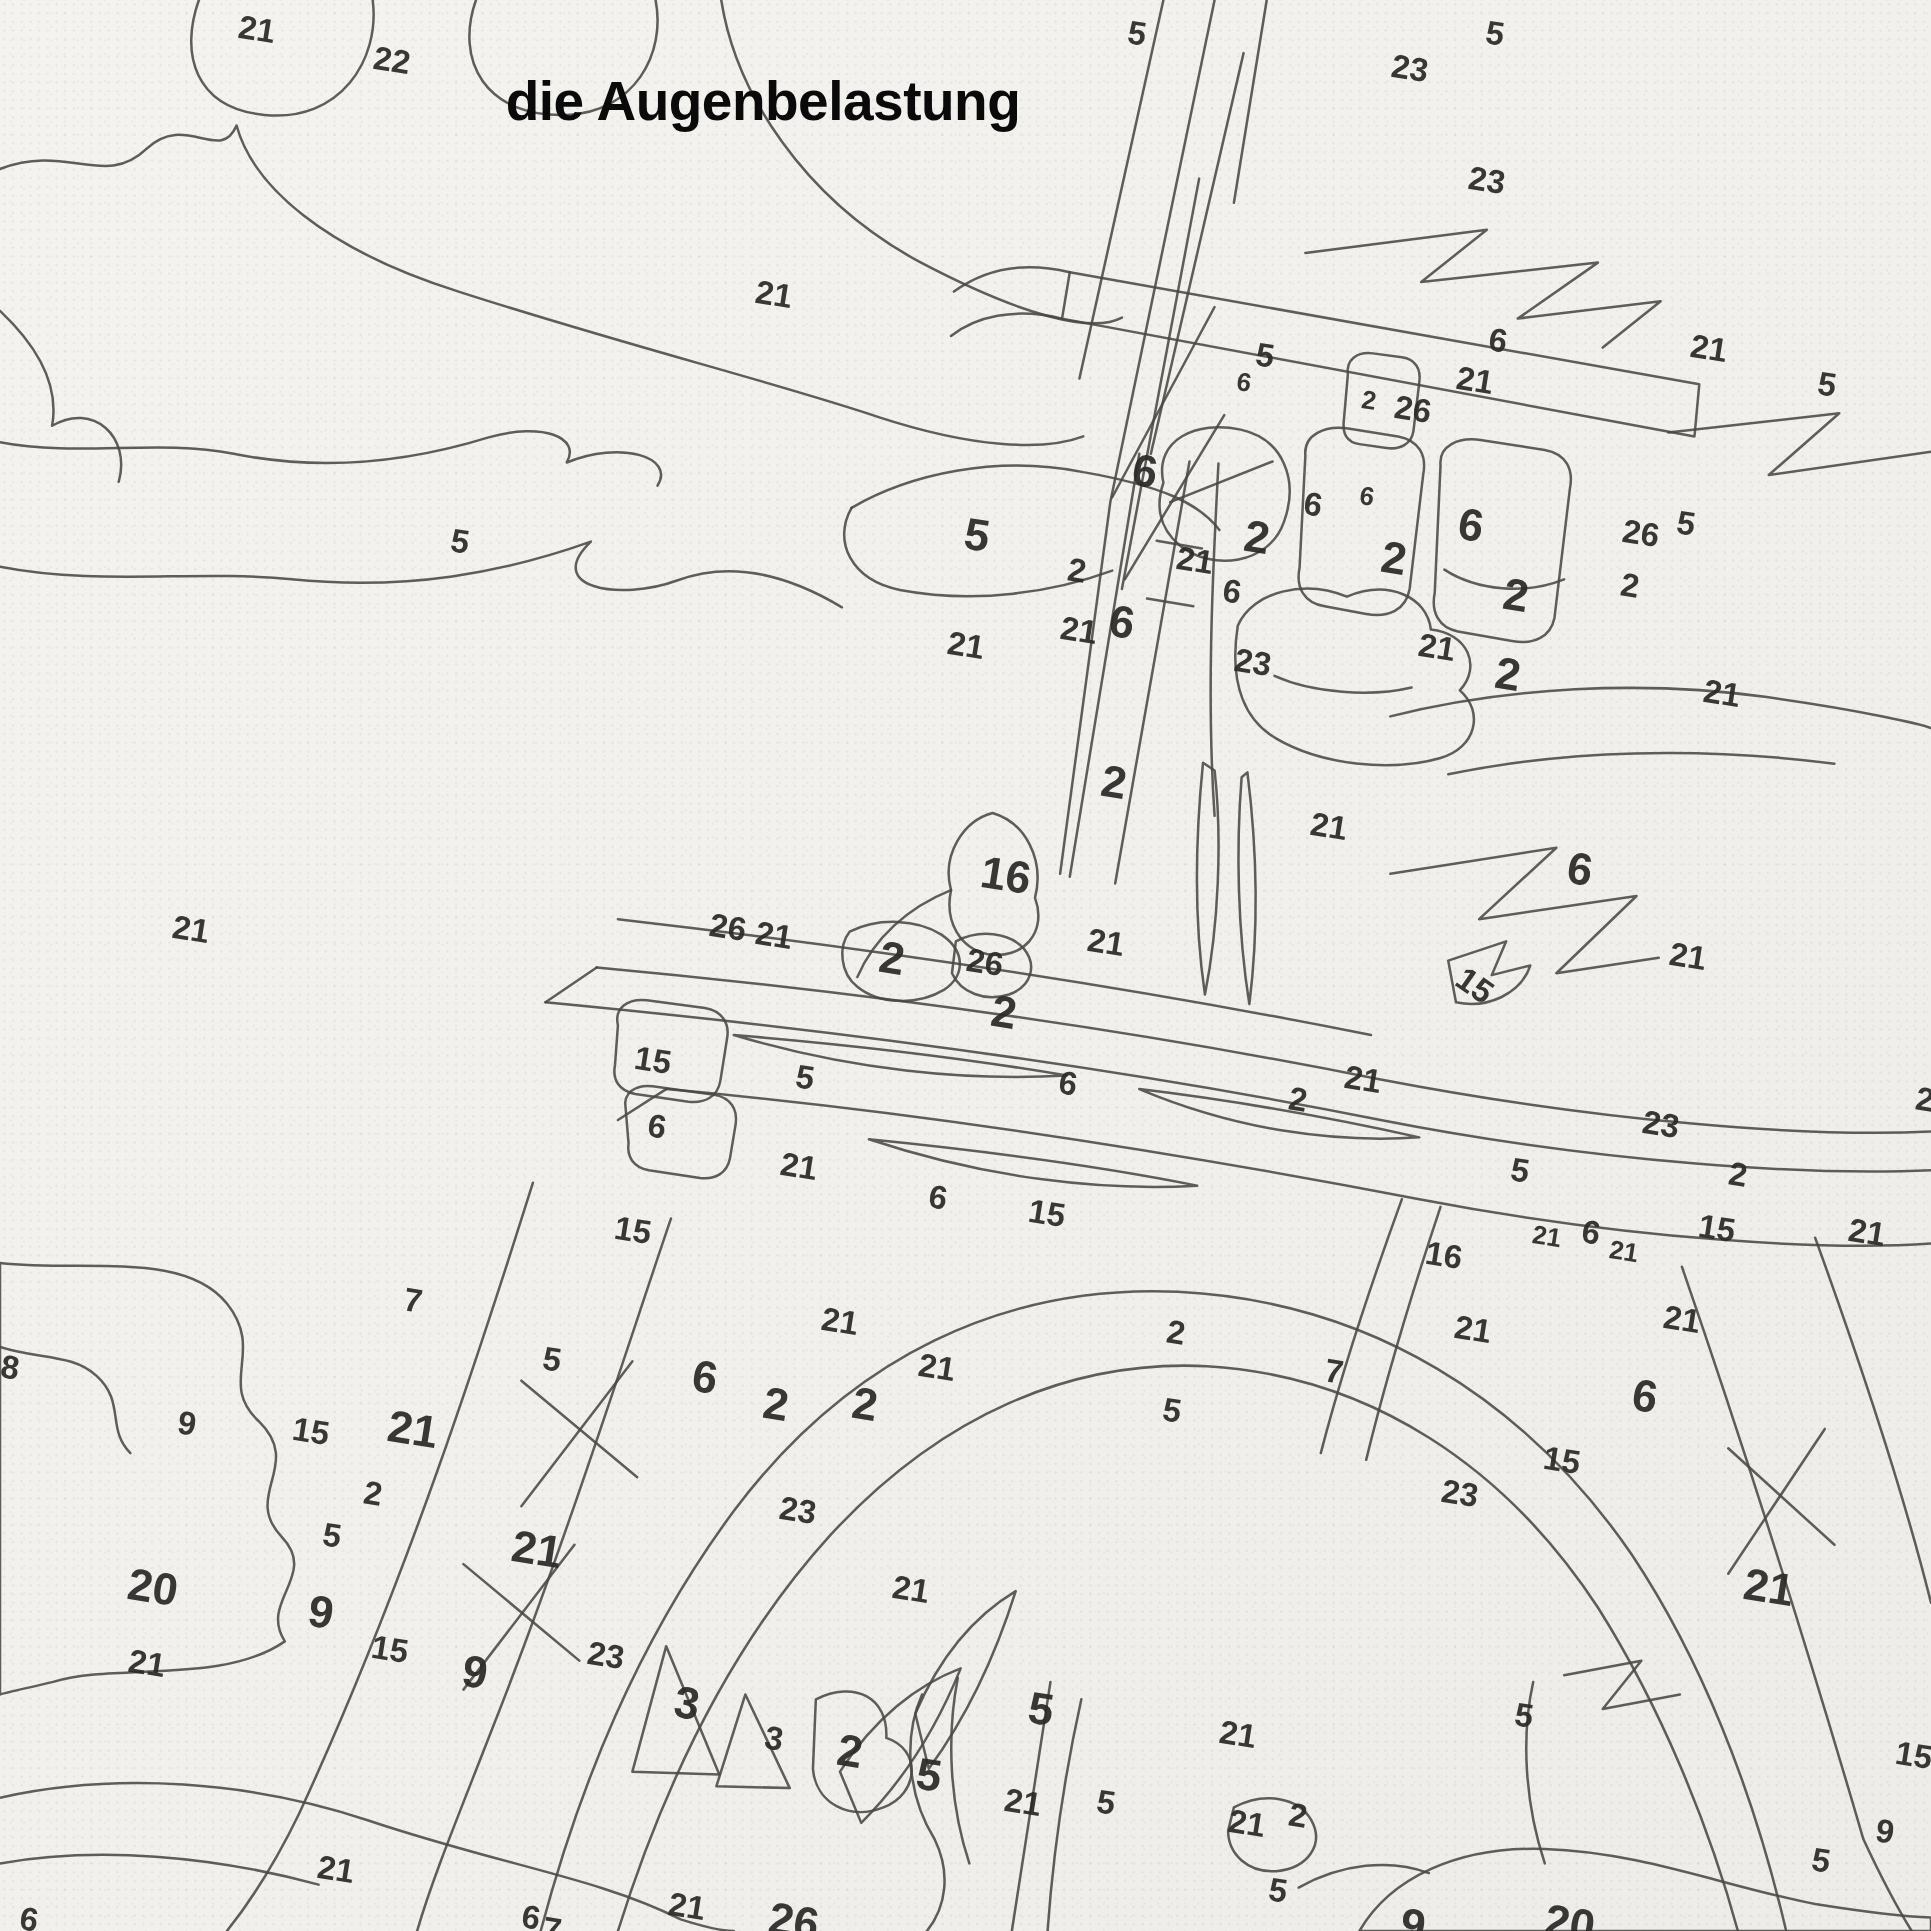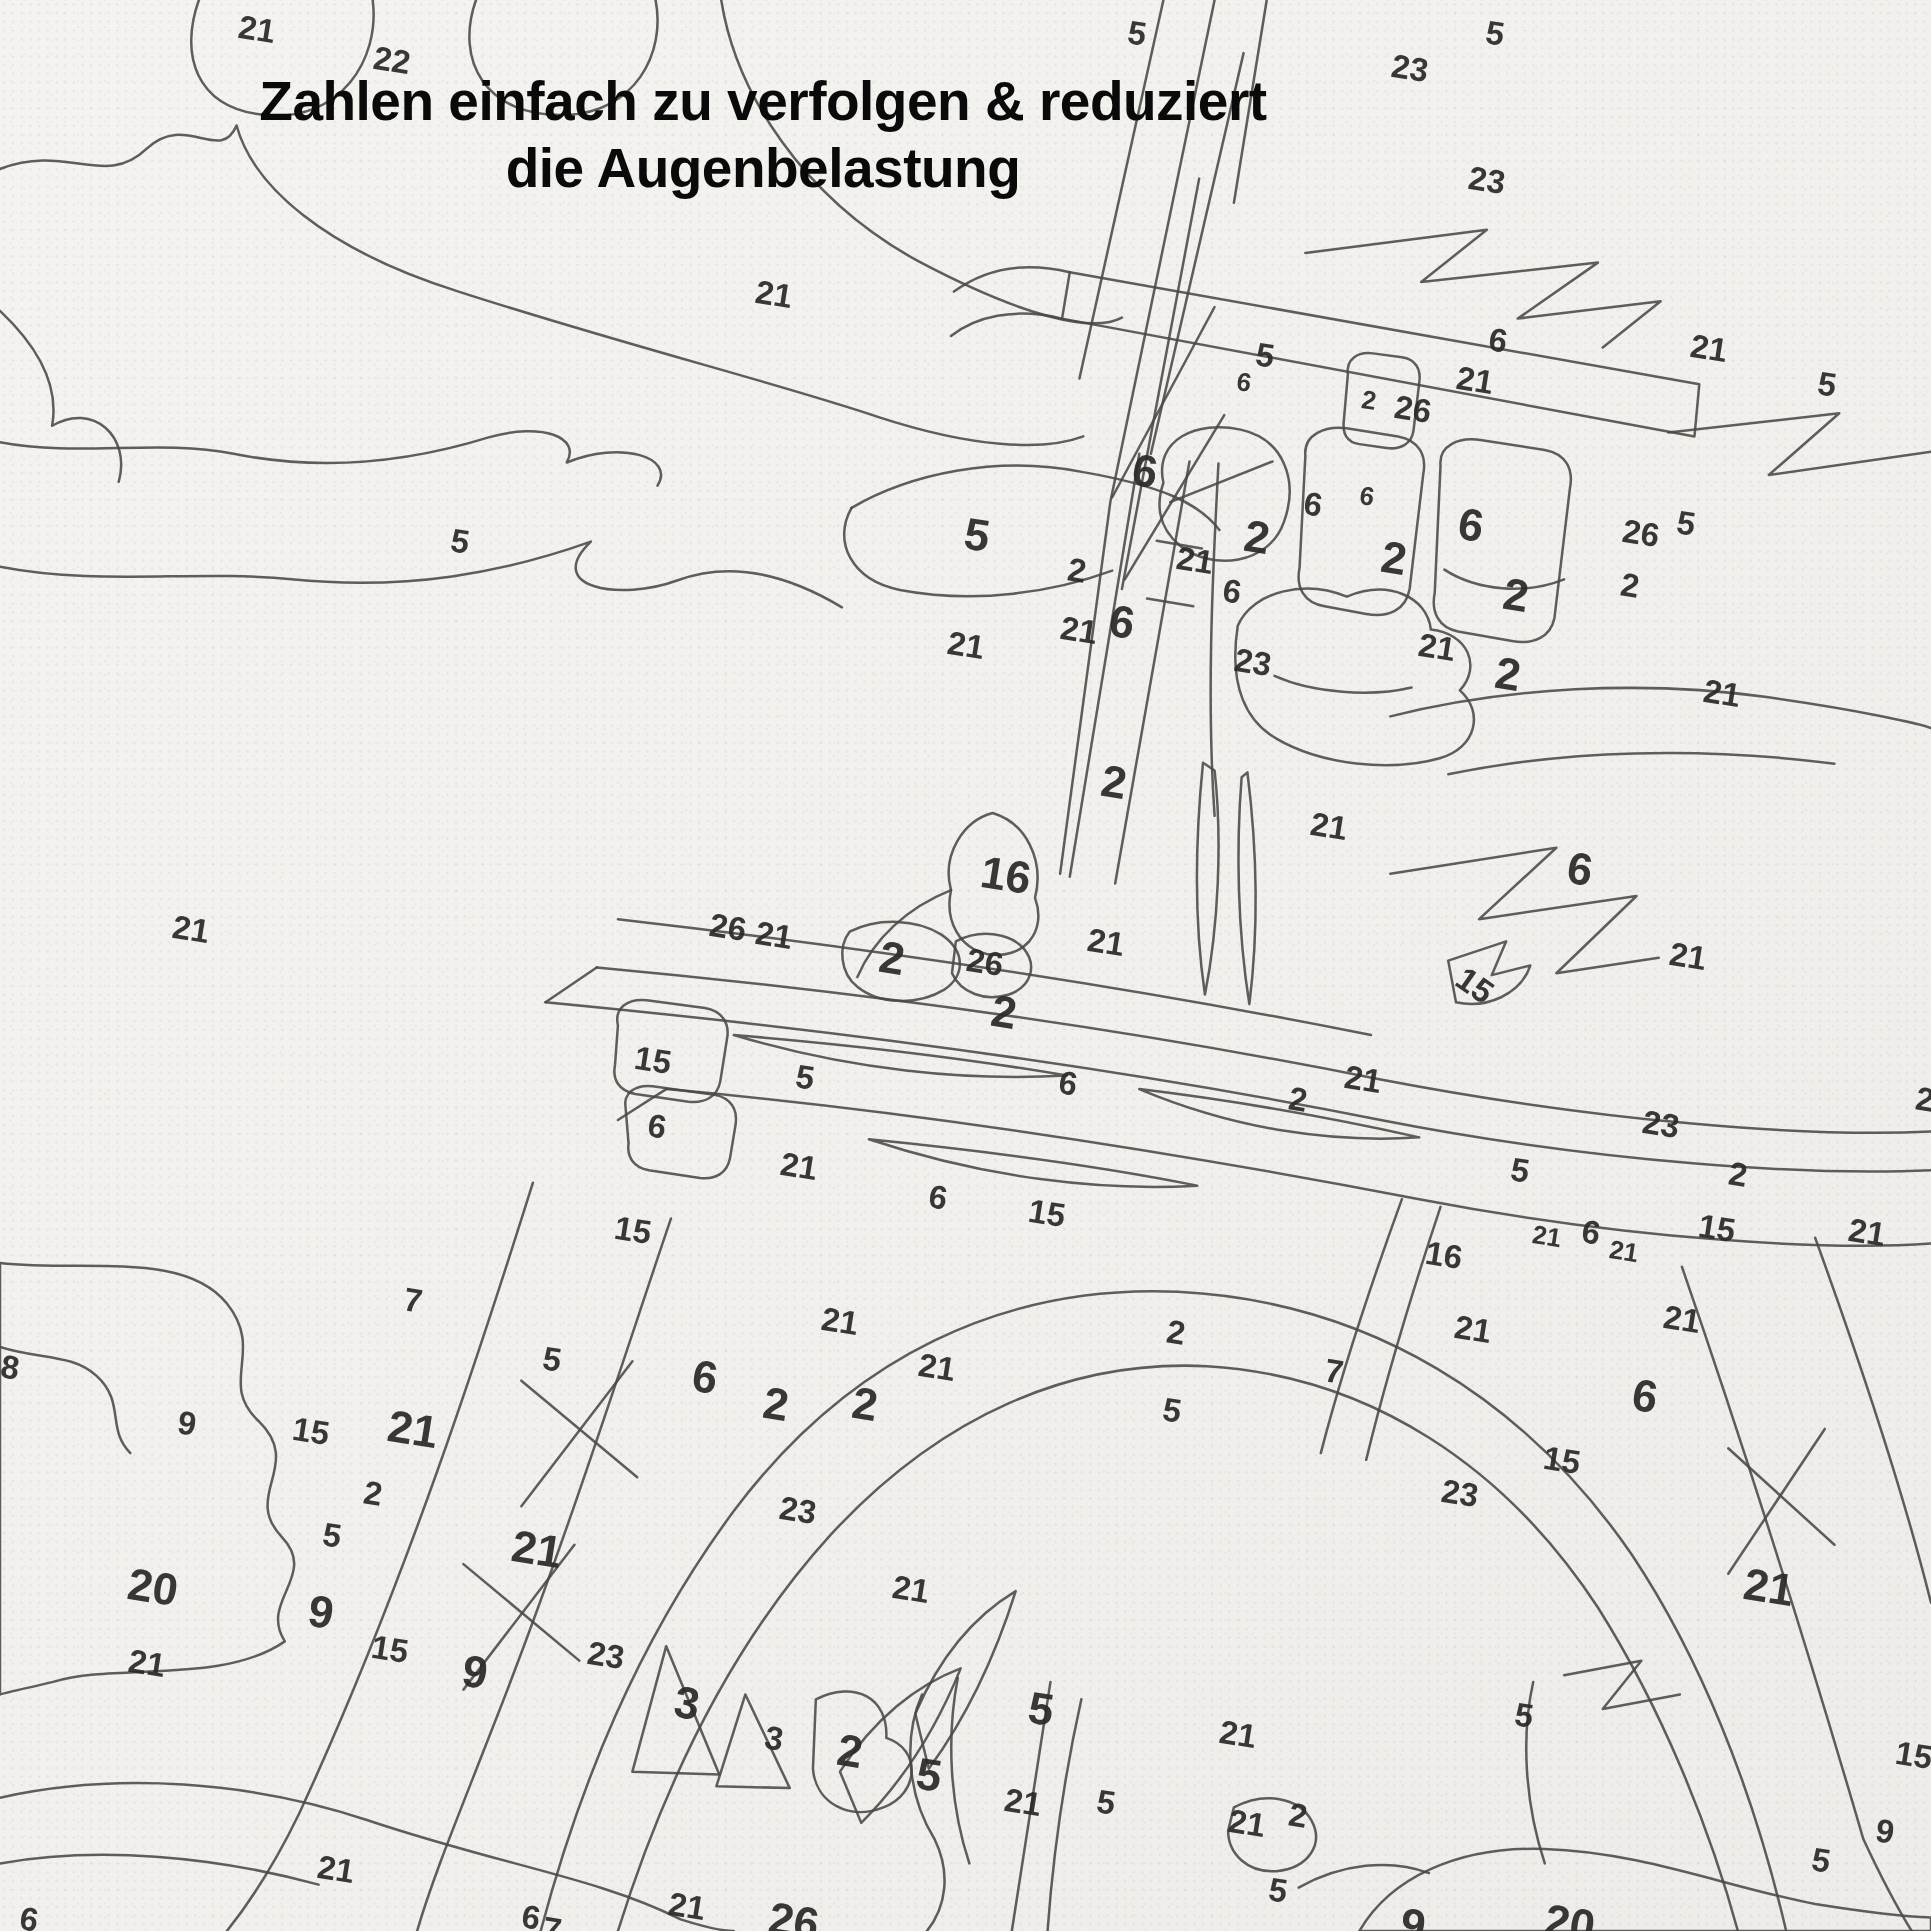--- a/index.html
+++ b/index.html
@@ -259,16 +259,15 @@
     <span class="num l" style="left: 48.1%; top: 91.9%;">5</span>
     <span class="num m" style="left: 53%; top: 93.3%;">21</span>
     <span class="num m" style="left: 57.3%; top: 93.3%;">5</span>
     <span class="num m" style="left: 17.4%; top: 96.8%;">21</span>
     <span class="num m" style="left: 1.5%; top: 99.4%;">6</span>
     <span class="num m" style="left: 27.5%; top: 99.3%;">6</span>
     <span class="num m" style="left: 28.6%; top: 99.9%;">7</span>
   </div>
 
 <div class="headline">
-    <div>Zahlen einfach zu verfolgen &amp; reduziert</div>
     <div>die Augenbelastung</div>
   </div>
 
 
 </body></html>

